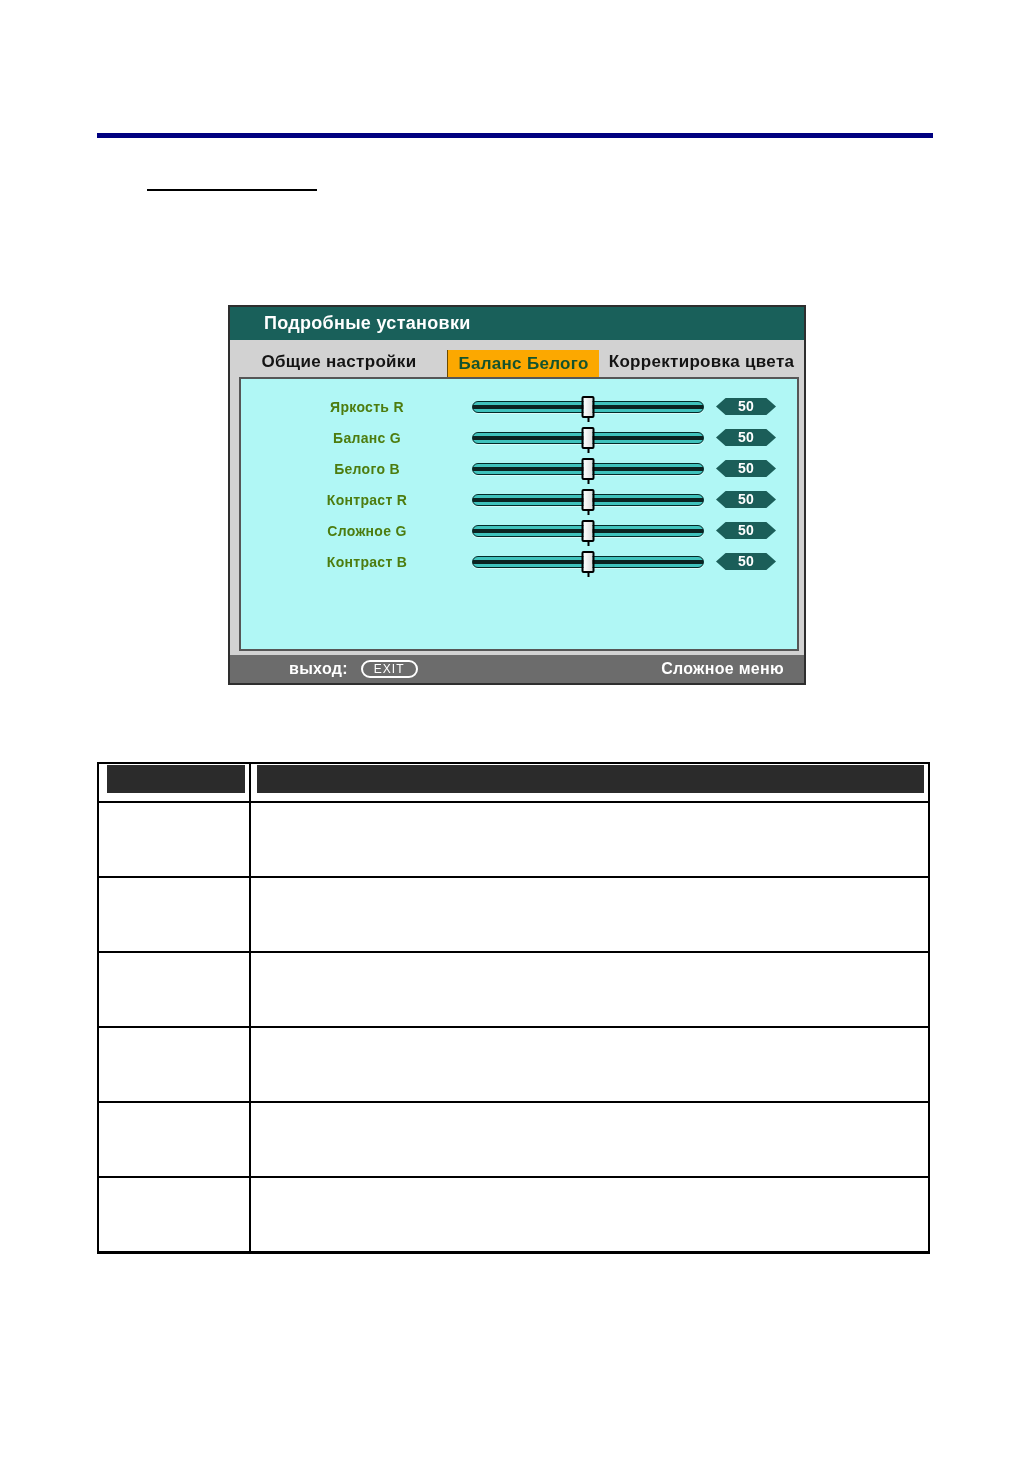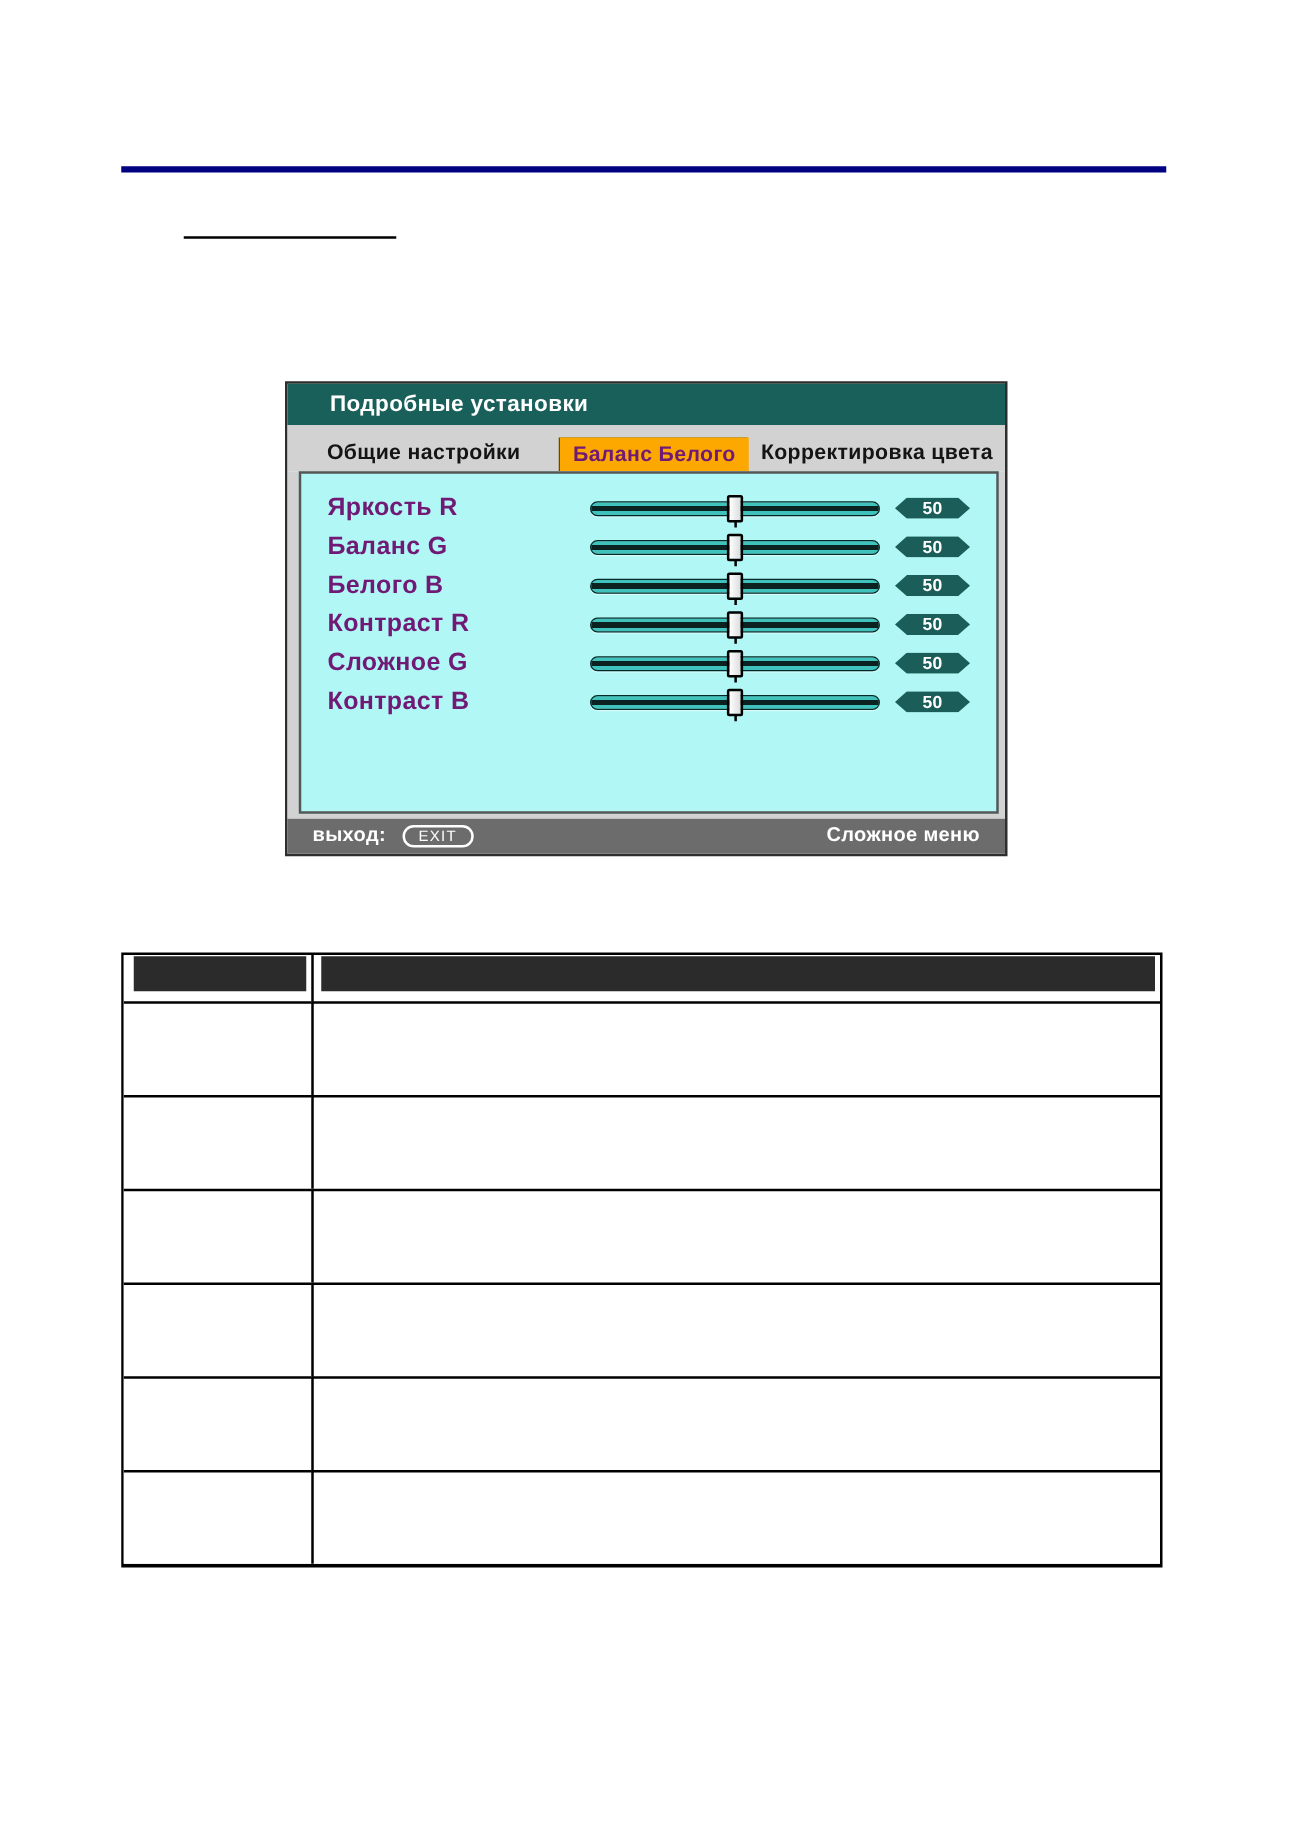--- a/index.html
+++ b/index.html
@@ -27,35 +27,35 @@
   }
   .osd-tab-row {
     height:37px; background:#D2D2D2; display:flex; align-items:flex-end; flex:0 0 auto;
   }
   .osd-tab {
     color:#141414; font-size:17px; text-align:center; padding-bottom:5px; white-space:nowrap;
   }
   .tab-plain-1 { width:218px; }
   .tab-plain-2 { flex:1; }
   .osd-tab.active {
-    width:151px; height:27px; background:#FCA800; color:#701a75;
+    width:151px; height:27px; background:#FCA800; color:#14532d;
     display:flex; align-items:center; justify-content:center; padding-bottom:0;
     box-shadow:-1px 0 0 #6b4a00;
   }
   .osd-content-wrap {
     flex:1; background:#D2D2D2; padding:0 9px 4px 9px; display:flex;
   }
   .osd-content {
     flex:1; background:#B0F7F5; border:2px solid #565656; padding-top:12px;
   }
   .slider-row {
     height:31px; display:flex; align-items:center; padding:0 21px;
   }
   .slider-label {
-    width:210px; font-size:20px; color:#701a75;
+    width:210px; font-size:14px; color:#4d7c0f;text-align:center;
   }
   .slider-track {
     position:relative; width:232px; height:12px; border:1px solid #032a28; border-radius:6px;
     background:linear-gradient(to bottom,#3fc2bc 0 27%,#0b2220 27% 72%,#3fc2bc 72% 100%);
     box-shadow:0 1px 0 rgba(255,255,255,0.5);
   }
   .slider-handle {
     position:absolute; top:-6px; width:13px; height:22px;
     background:linear-gradient(to right,#ffffff,#dcdcdc);
     border:2px solid #000000; border-radius:2px; transform:translateX(-50%);
@@ -66,21 +66,21 @@
   }
   .value-badge {
     margin-left:12px; width:60px; height:17px; background:#1B5E59;
     clip-path:polygon(0% 50%,16% 0%,84% 0%,100% 50%,84% 100%,16% 100%);
     color:#ffffff; font-size:14px; text-align:center; line-height:17px;
   }
   .osd-footer {
     height:28px; background:#6C6C6C; color:#ffffff; flex:0 0 auto;
     display:flex; align-items:center; font-size:16px;
   }
-  .footer-exit-label { margin-left:20px; }
+  .footer-exit-label { margin-left:59px; }
   .exit-button {
     margin-left:13px; height:18px; padding:0 11px; border:2px solid #ffffff; border-radius:10px;
     background:transparent; color:#ffffff; font-size:12px; font-weight:normal;
     letter-spacing:1px; line-height:14px; font-family:inherit; cursor:pointer;
   }
   .footer-spacer { flex:1; }
   .footer-mode { margin-right:20px; }
 
   
   .desc-table {

